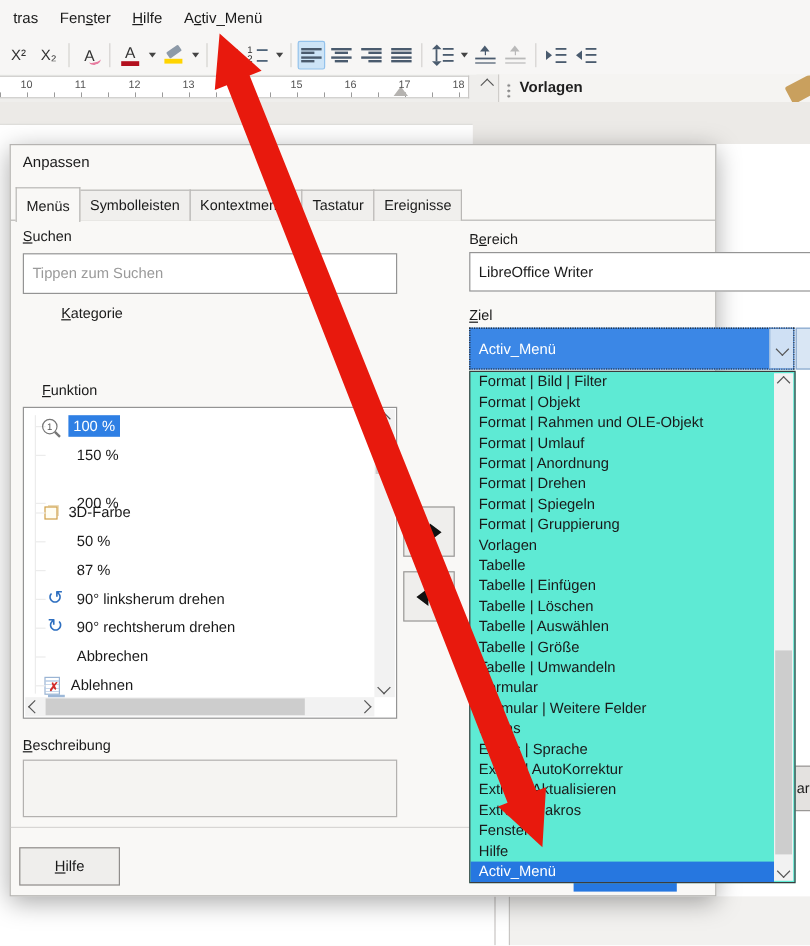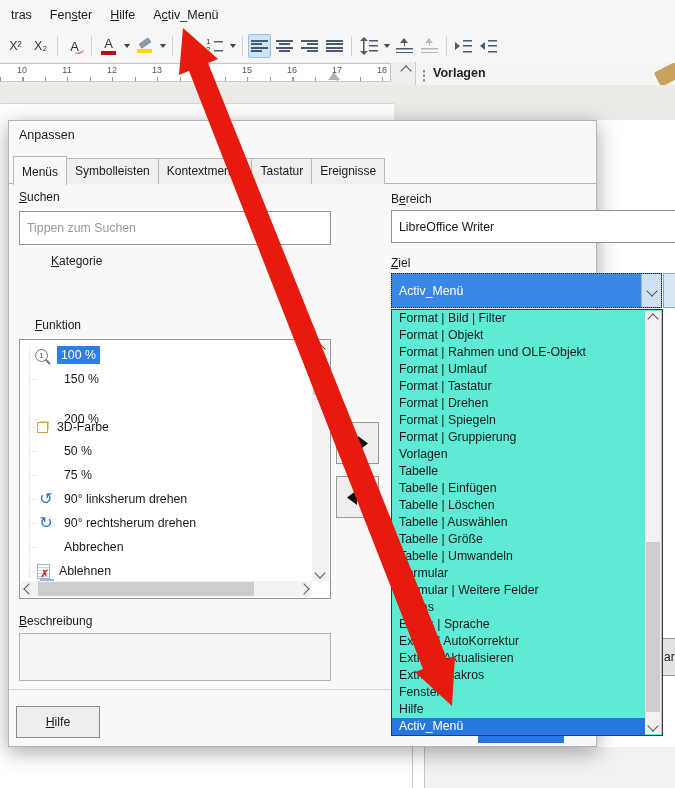--- a/index.html
+++ b/index.html
@@ -335,21 +335,21 @@
           <div class="frow" style="top: 75px;">
             <span class="ficon cube-icon"></span>
             <span class="flabel">3D-Farbe</span>
           </div>
           <div class="frow" style="top: 99px;">
             <span class="ficon"></span>
             <span class="flabel">50 %</span>
           </div>
           <div class="frow" style="top: 123px;">
             <span class="ficon"></span>
-            <span class="flabel">75 %</span>
+            <span class="flabel">87 %</span>
           </div>
           <div class="frow" style="top: 147px;">
             <span class="ficon rotate-left-icon">
               <span>↺</span>
             </span>
             <span class="flabel">90° linksherum drehen</span>
           </div>
           <div class="frow" style="top: 171px;">
             <span class="ficon rotate-right-icon">
               <span>↻</span>
@@ -423,21 +423,21 @@
         <span style="margin-left:1px;">ard</span>
       </div>
     <div class="oksliver" style="left:469px;top:610px;width:86px;height:12px;"></div>
 
     <div class="dropdown" style="left:382px;top:188px;width:272px;height:427px;">
       <div id="target-options">
           <div class="opt">Format | Bild | Filter</div>
           <div class="opt">Format | Objekt</div>
           <div class="opt">Format | Rahmen und OLE-Objekt</div>
           <div class="opt">Format | Umlauf</div>
-          <div class="opt">Format | Tastatur</div>
+          <div class="opt">Format | Anordnung</div>
           <div class="opt">Format | Drehen</div>
           <div class="opt">Format | Spiegeln</div>
           <div class="opt">Format | Gruppierung</div>
           <div class="opt">Vorlagen</div>
           <div class="opt">Tabelle</div>
           <div class="opt">Tabelle | Einfügen</div>
           <div class="opt">Tabelle | Löschen</div>
           <div class="opt">Tabelle | Auswählen</div>
           <div class="opt">Tabelle | Größe</div>
           <div class="opt">Tabelle | Umwandeln</div>

